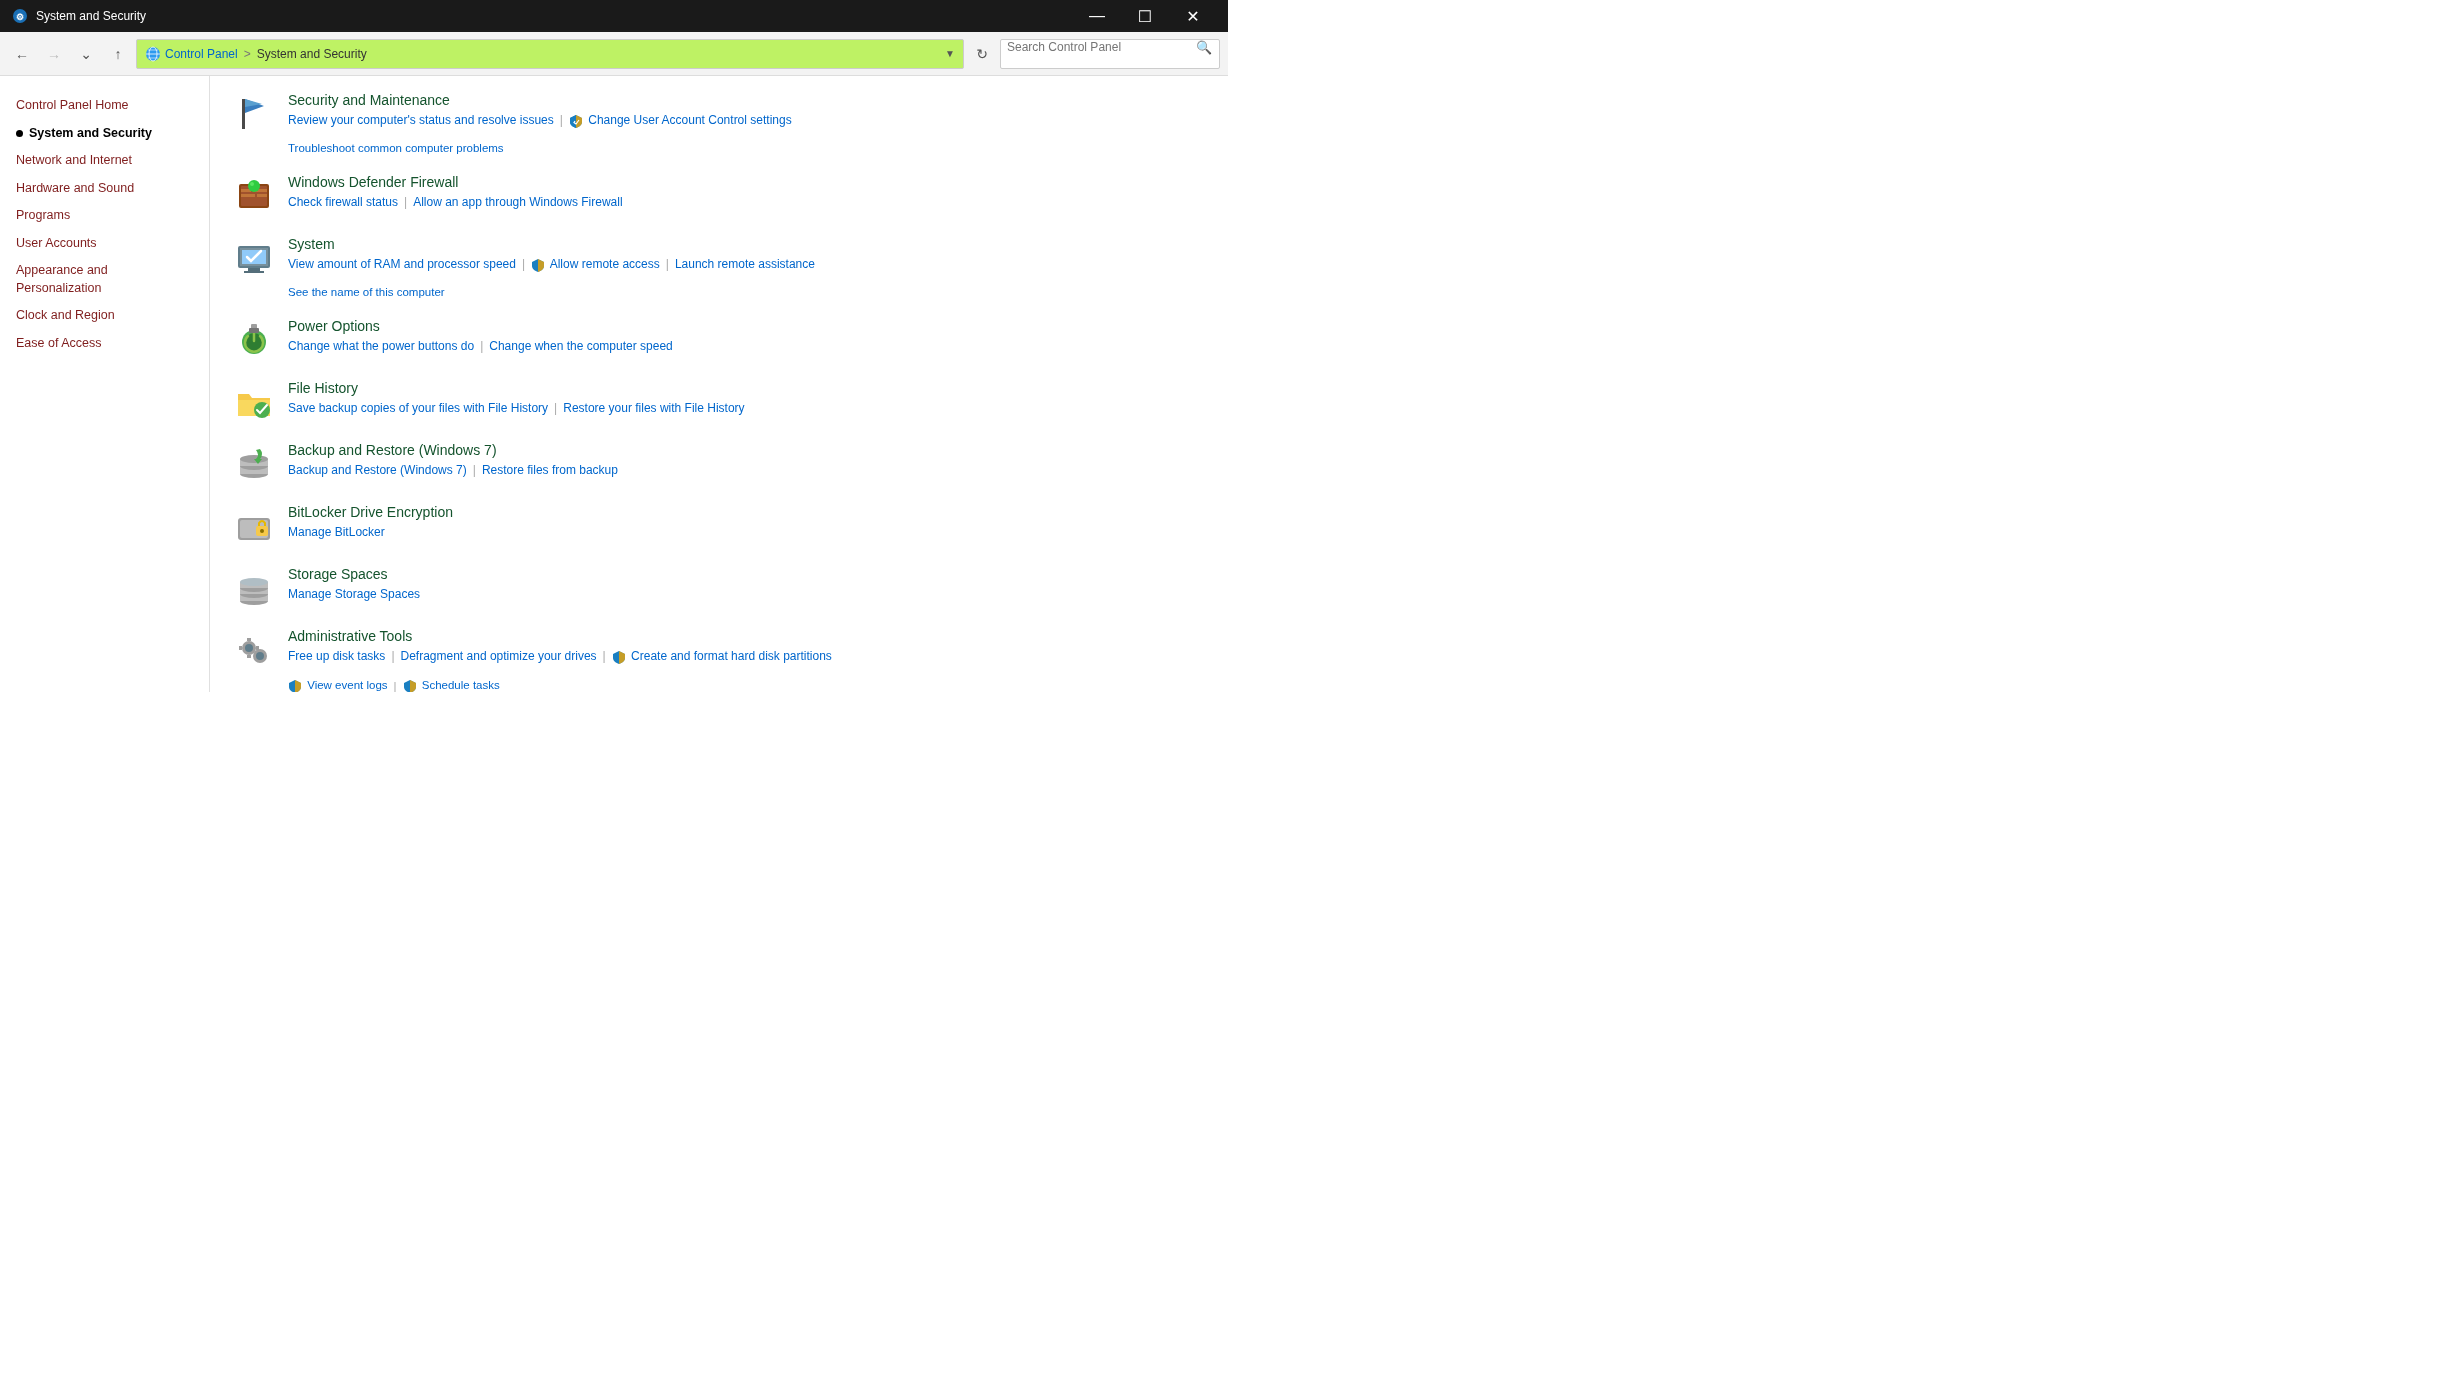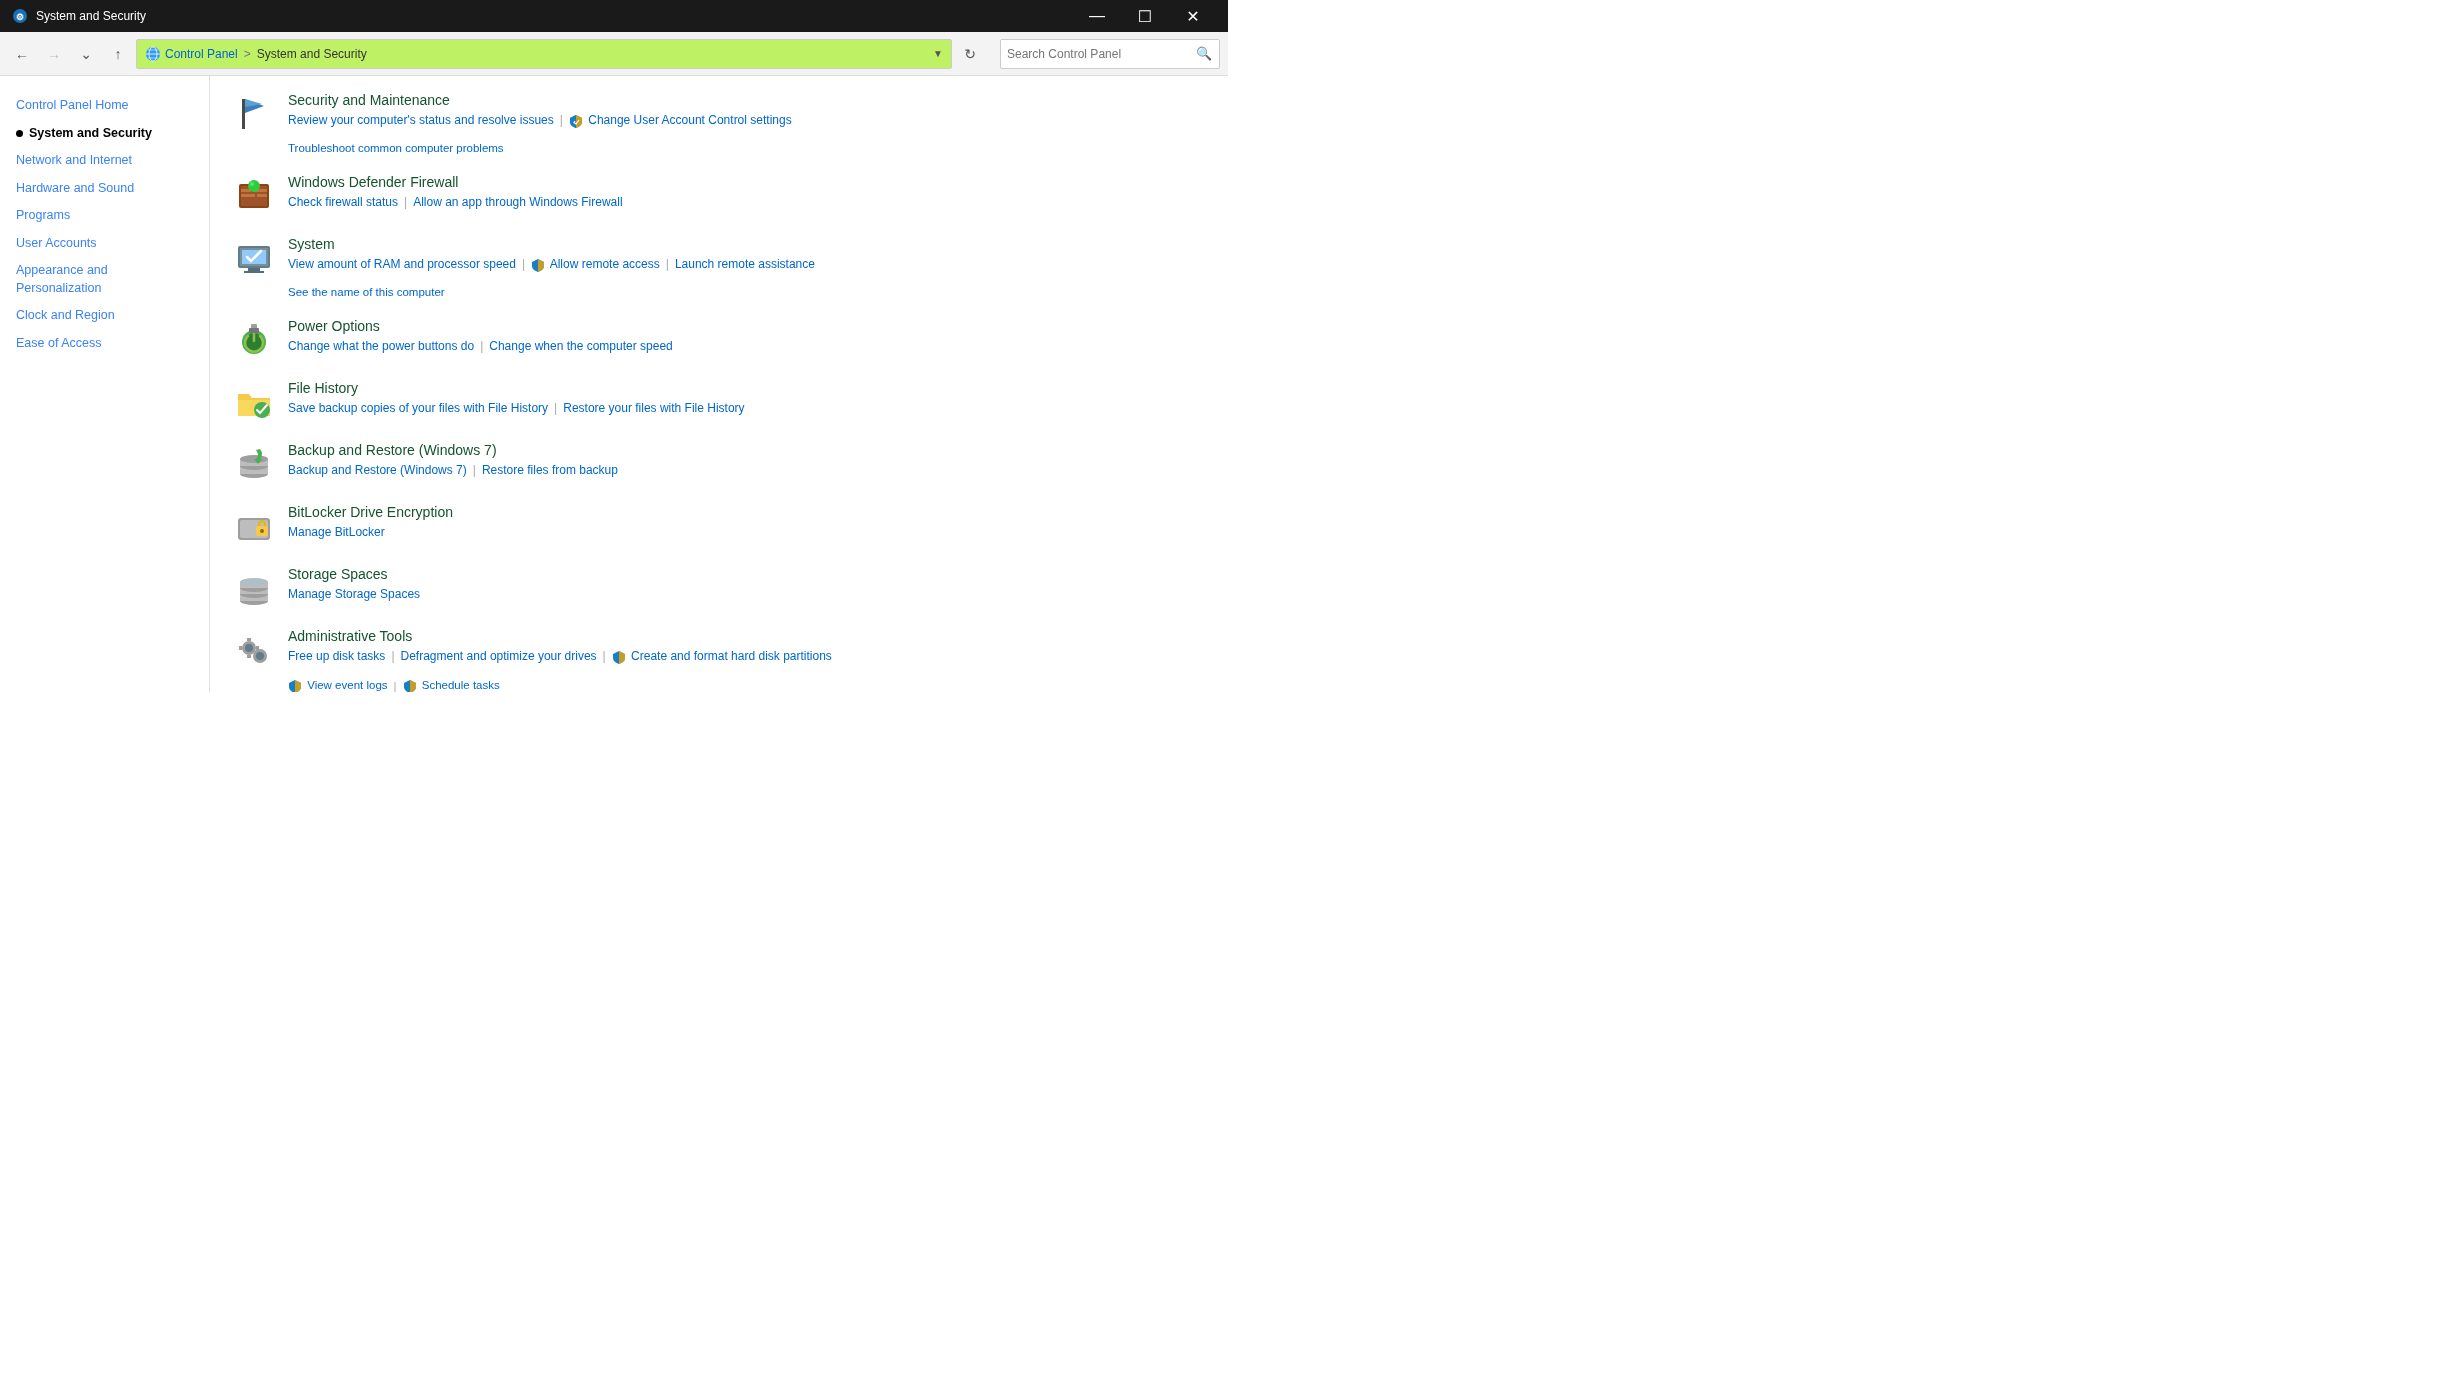--- a/index.html
+++ b/index.html
@@ -110,24 +110,23 @@
       font-size: 14px;
       color: #555;
     }
     .search-box {
       width: 220px;
       height: 30px;
       border: 1px solid #ccc;
       border-radius: 2px;
       background: #fff;
       display: flex;
-      align-items: center;
+      align-items: flex-start;
       padding: 0 6px;
       gap: 20px;
-      margin-left: 12px;
     }
     .search-input {
       border: none;
       outline: none;
       flex: 1;
       font-size: 12px;
       color: #333;
       background: transparent;
     }
     .search-icon-btn {
@@ -149,21 +148,21 @@
       width: 210px;
       background: #fff;
       border-right: 1px solid #e0e0e0;
       padding: 16px 0;
       flex-shrink: 0;
     }
     .sidebar-item {
       padding: 5px 16px;
       font-size: 12.5px;
       cursor: pointer;
-      color: #3b82f6;
+      color: #7f1d1d;
       line-height: 1.4;
     }
     .sidebar-item.active {
       color: #000;
       font-weight: 700;
       display: flex;
       align-items: center;
       gap: 6px;
     }
     .sidebar-dot {

